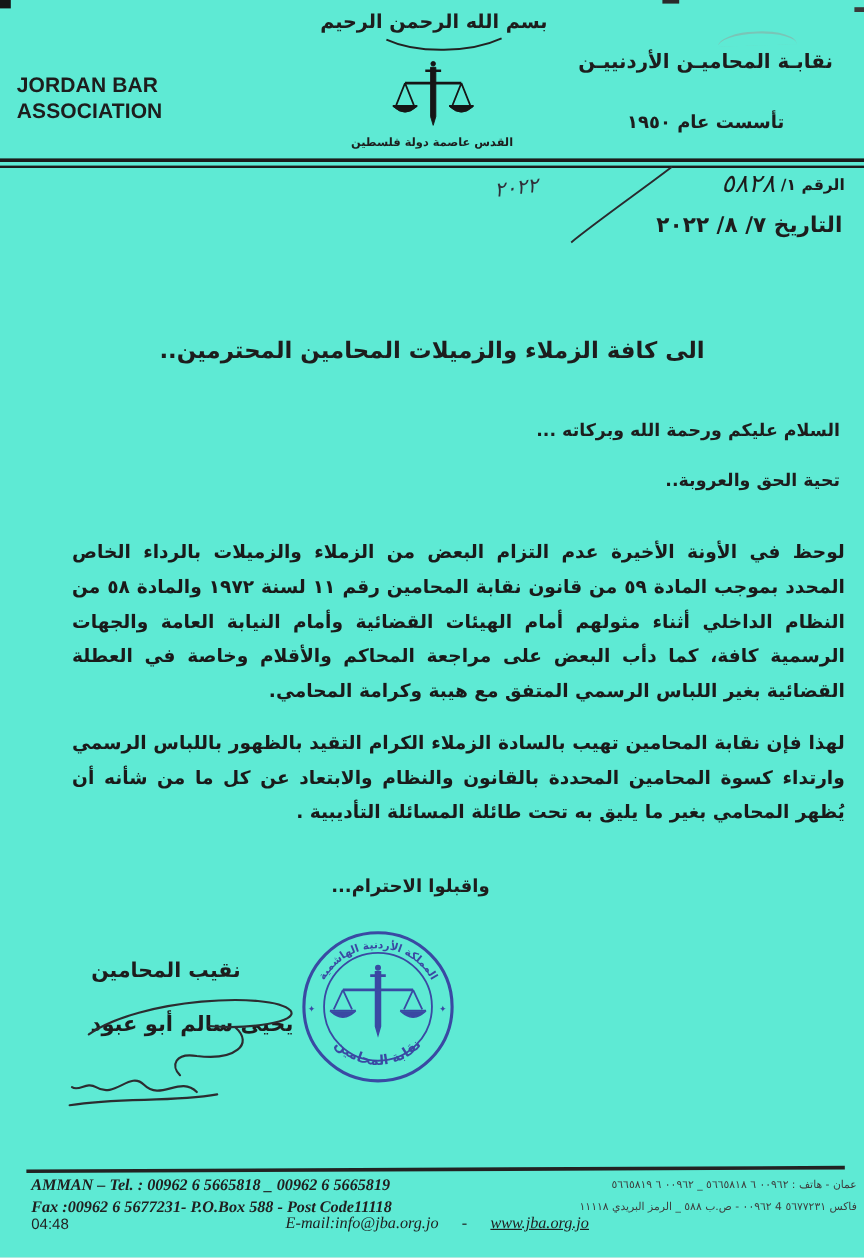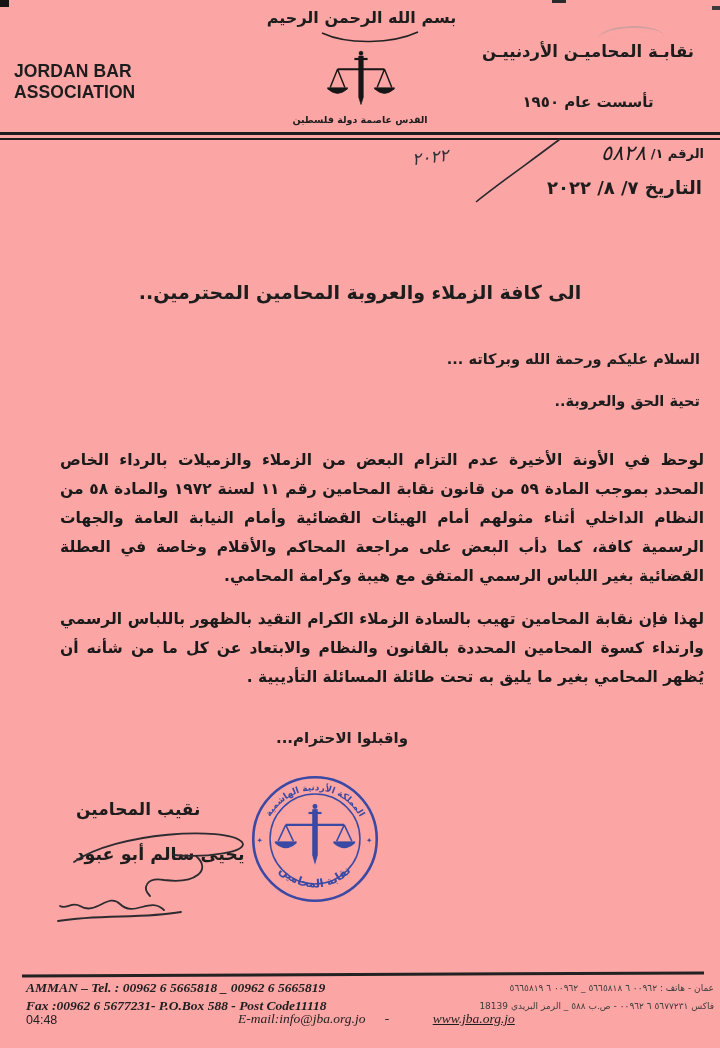--- a/index.html
+++ b/index.html
@@ -1,18 +1,18 @@
 <!DOCTYPE html>
 <html lang="ar"><head>
 <meta charset="utf-8">
 <style>
   html,body{margin:0;padding:0;background:#e9e9e9;}
   .page{
     position:relative;width:720px;height:1048px;margin:0 auto;
-    background:#fca5a5;color:#1d1d1d;overflow:hidden;
+    background:#5eead4;color:#1d1d1d;overflow:hidden;
     font-family:"DejaVu Sans",sans-serif;
   }
   .abs{position:absolute;}
   .rtl{direction:rtl;}
 
   
   .bismillah{left:244px;top:8px;width:235px;text-align:center;font-size:16px;font-weight:bold;letter-spacing:-0.5px;}
   .bismillah-swoosh{left:320px;top:30px;}
   .org-en{left:14px;top:47px;width:240px;font-family:"Liberation Sans","DejaVu Sans",sans-serif;font-weight:bold;font-size:17.5px;letter-spacing:0.1px;margin-top:14px;}
   .est-en{left:14px;top:89px;width:240px;text-align:center;font-family:"Liberation Sans","DejaVu Sans",sans-serif;font-weight:bold;font-size:15.5px;}
@@ -59,21 +59,21 @@
   .sig-scribble{left:46px;top:826px;}
 
   
   .f-en{left:26px;top:980px;font-family:"Liberation Serif","DejaVu Serif",serif;font-style:italic;font-weight:600;font-size:13.5px;color:#202020;white-space:nowrap;}
   .f-en2{top:998px;}
   .f-ar{right:6px;top:983px;width:292px;direction:rtl;text-align:right;font-size:9px;color:#3c3c3c;white-space:nowrap;}
   .f-ar2{top:1001px;}
   .time{left:26px;top:1013px;font-family:"Liberation Sans","DejaVu Sans",sans-serif;font-size:12.5px;color:#222;}
   .email-line{left:238px;top:1011px;font-family:"Liberation Serif","DejaVu Serif",serif;font-style:italic;font-size:13.5px;color:#1e1e1e;white-space:nowrap;}
   .email-line .sep{margin:0 16px;}
-  .email-line .site{text-decoration:underline;margin-left:24px;}
+  .email-line .site{text-decoration:underline;}
 </style>
 </head>
 <body>
 
 <div class="page">
 
   <div class="abs mark-tl"></div>
   <div class="abs mark-top"></div>
   <div class="abs mark-tr"></div>
   <div class="abs smudge"></div>
@@ -113,21 +113,21 @@
   </div>
   <svg class="abs ref-slash" width="100" height="70" viewBox="0 0 100 70">
     <path d="M92,3 C70,20 30,48 8,66" fill="none" stroke="#2a2a2e" stroke-width="1.6"></path>
   </svg>
   <div class="abs ref-year">٢٠٢٢</div>
   <div class="abs date-line">
     <span>التاريخ</span>
     <span class="val">٧/ ٨/ ٢٠٢٢</span>
   </div>
 
-  <div class="abs addressee">الى كافة الزملاء والعروبة المحامين المحترمين..</div>
+  <div class="abs addressee">الى كافة الزملاء والزميلات المحامين المحترمين..</div>
 
   <div class="abs salam">السلام عليكم ورحمة الله وبركاته ...</div>
   <div class="abs tahiya">تحية الحق والعروبة..</div>
 
   <div class="abs body-block">
     <p>لوحظ في الأونة الأخيرة عدم التزام البعض من الزملاء والزميلات بالرداء الخاص المحدد بموجب المادة ٥٩ من قانون نقابة المحامين رقم ١١ لسنة ١٩٧٢ والمادة ٥٨ من النظام الداخلي أثناء مثولهم أمام الهيئات القضائية وأمام النيابة العامة والجهات الرسمية كافة، كما دأب البعض على مراجعة المحاكم والأقلام وخاصة في العطلة القضائية بغير اللباس الرسمي المتفق مع هيبة وكرامة المحامي.</p>
     <p>لهذا فإن نقابة المحامين تهيب بالسادة الزملاء الكرام التقيد بالظهور باللباس الرسمي وارتداء كسوة المحامين المحددة بالقانون والنظام والابتعاد عن كل ما من شأنه أن يُظهر المحامي بغير ما يليق به تحت طائلة المسائلة التأديبية .</p>
   </div>
 
   <div class="abs closing">واقبلوا الاحترام...</div>
@@ -173,21 +173,21 @@
       <path d="M150,30 C166,44 150,58 118,54 C100,51 96,62 104,70"></path>
       <path d="M118,84 C104,70 88,92 74,78 C62,66 50,90 34,80 C26,75 20,84 14,80"></path>
       <path d="M12,95 C55,88 95,93 135,86"></path>
     </g>
   </svg>
 
   <div class="abs footer-rule"></div>
   <div class="abs f-en">AMMAN – Tel. : 00962 6 5665818 _ 00962 6 5665819</div>
   <div class="abs f-en f-en2">Fax :00962 6 5677231- P.O.Box 588 - Post Code11118</div>
   <div class="abs f-ar">عمان - هاتف : ٠٠٩٦٢ ٦ ٥٦٦٥٨١٨ _ ٠٠٩٦٢ ٦ ٥٦٦٥٨١٩</div>
-  <div class="abs f-ar f-ar2">فاكس ٥٦٧٧٢٣١ ٦ ٠٠٩٦٢ - ص.ب ٥٨٨ _ الرمز البريدي 18139</div>
+  <div class="abs f-ar f-ar2">فاكس ٥٦٧٧٢٣١ 4 ٠٠٩٦٢ - ص.ب ٥٨٨ _ الرمز البريدي ١١١١٨</div>
   <div class="abs time">04:48</div>
   <div class="abs email-line">
     <span>E-mail:info@jba.org.jo</span>
     <span class="sep">-</span>
     <span class="site">www.jba.org.jo</span>
   </div>
 
 </div>
 
 </body></html>

